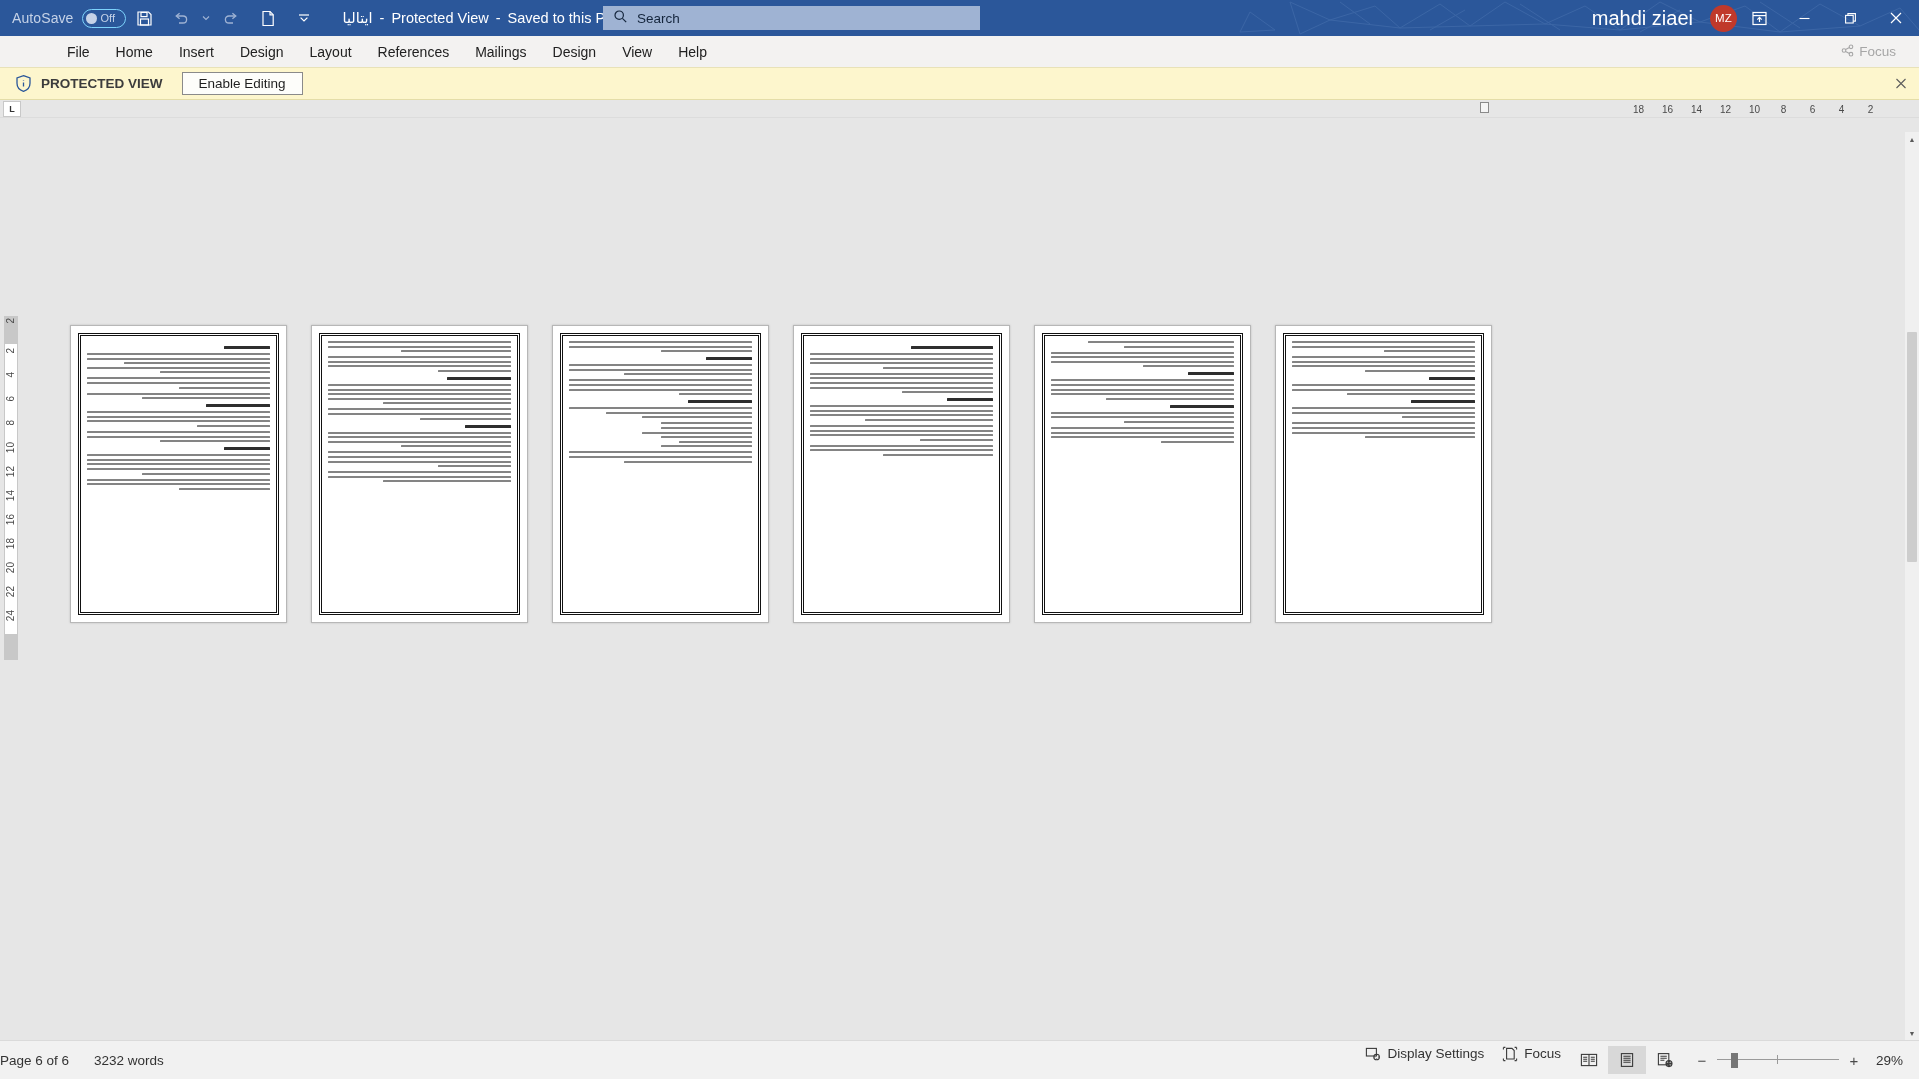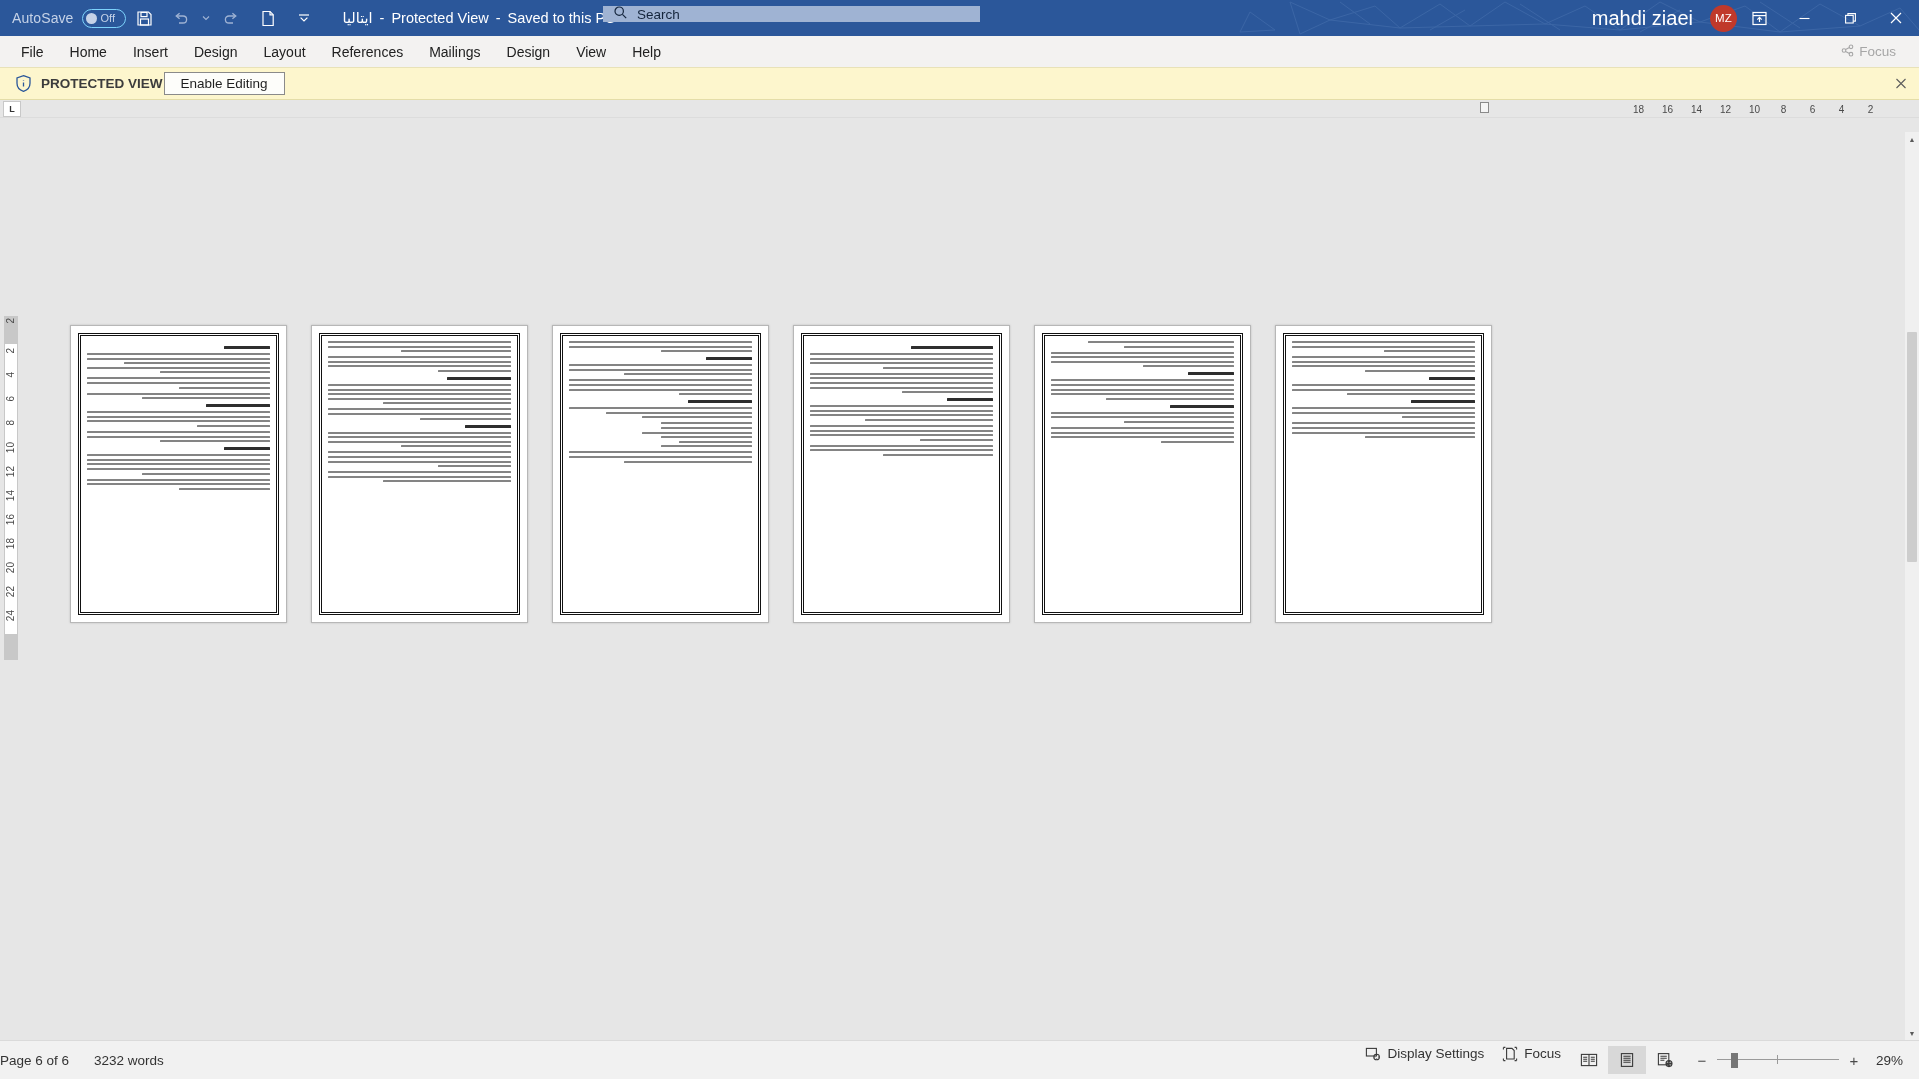--- a/index.html
+++ b/index.html
@@ -49,21 +49,21 @@
     position: relative; z-index: 2;
     margin-left: 22px;
     display: flex; align-items: center; gap: 7px;
     font-size: 14.5px; white-space: nowrap;
   }
   .tb-title .doc-name { direction: rtl; }
   .tb-caret { font-size: 9px; opacity: .95; margin-left: 2px; }
 
   .searchbox {
     position: absolute; left: 603px; top: 6px;
-    width: 377px; height: 16px;
+    width: 377px; height: 24px;
     background: #9fb3d3;
     display: flex; align-items: center;
     padding-left: 10px; gap: 9px;
     z-index: 3;
     color: #10253f;
   }
   .searchbox .ph { font-size: 13.5px; color: #14253c; }
 
   .tb-right {
     position: absolute; right: 0; top: 0; height: 36px;
@@ -84,20 +84,21 @@
     color: #fff;
   }
 
   
   .ribbon {
     height: 31px;
     background: #f3f2f1;
     display: flex; align-items: center;
     position: relative;
     border-bottom: none;
+    padding-left: 46px;
   }
   .tabs { display: flex; align-items: center; height: 31px; padding-left: 8px; }
   .tab {
     padding: 0 13px; height: 31px;
     display: flex; align-items: center;
     font-size: 14px; color: #212121;
     white-space: nowrap;
   }
   .share-btn {
     position: absolute; right: 12px; top: 4px;
@@ -114,21 +115,21 @@
     border-top: 1px solid #e8e2b8;
     border-bottom: 1px solid #e4dda8;
     display: flex; align-items: center;
     padding-left: 12px;
     position: relative;
   }
   .pv-icon { width: 22px; display: flex; align-items: center; justify-content: center; color: #2b579a; }
   .pv-title { font-size: 13.5px; color: #3c3c3c; font-weight: bold; margin-left: 7px; }
   .pv-text { font-size: 13.5px; color: #3c3c3c; margin-left: 7px; white-space: nowrap; }
   .pv-enable {
-    margin-left: 1px;
+    margin-left: 19px;
     height: 23px; padding: 9px 16px;
     background: #fdfdfa; border: 1px solid #8a8a8a;
     font-size: 13.5px; color: #1f1f1f;
     display: flex; align-items: center;
   }
   .pv-close {
     position: absolute; right: 12px; top: 50%; transform: translateY(-50%);
     font-size: 15px; color: #5c5c5c; line-height: 1;
   }
 

